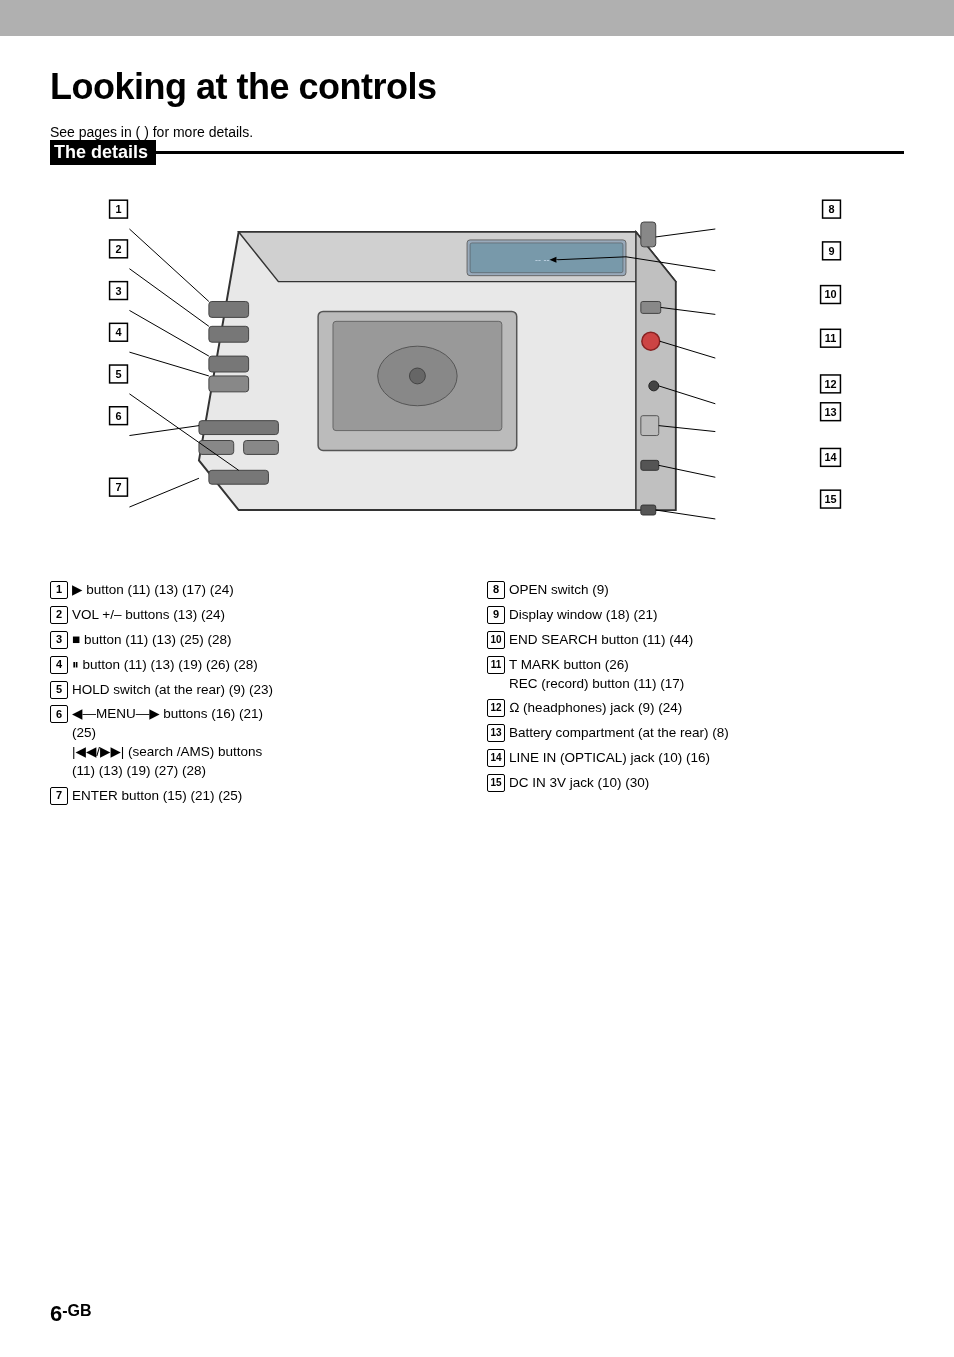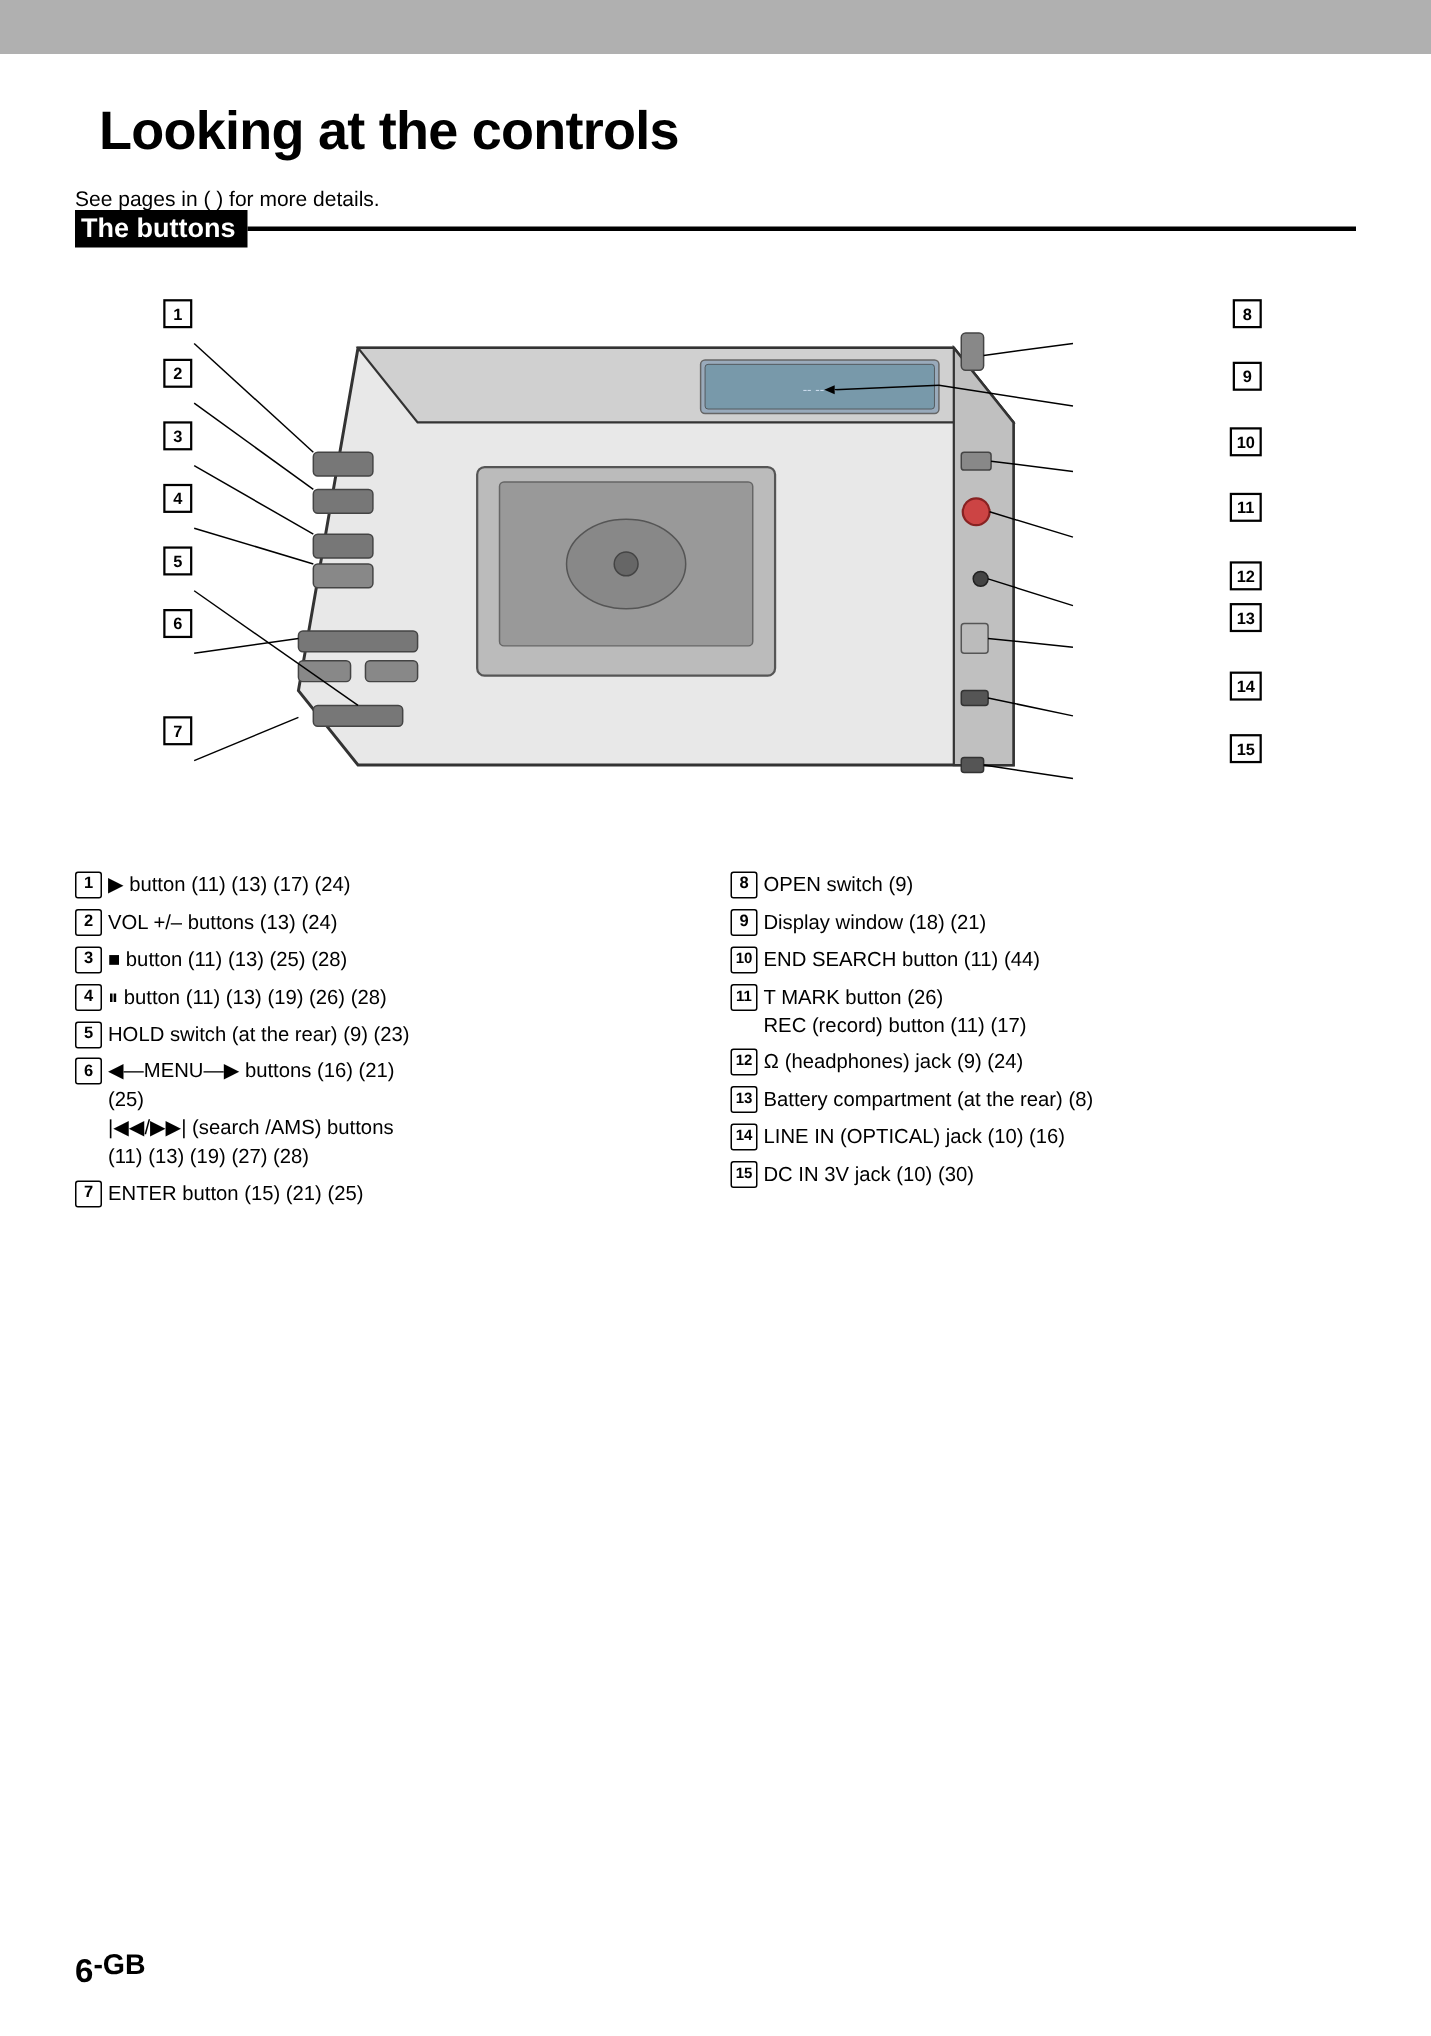--- a/index.html
+++ b/index.html
@@ -23,21 +23,20 @@
     .page-content {
       padding: 30px 50px 40px 50px;
     }
 
     .page-title {
       font-size: 36px;
       font-weight: bold;
       font-family: Arial, Helvetica, sans-serif;
       margin-bottom: 16px;
       letter-spacing: -0.5px;
-      margin-left: 16px;
     }
 
     .subtitle {
       font-size: 14px;
     }
 
     .section-header {
       display: flex;
       align-items: center;
       margin-bottom: 16px;
@@ -112,37 +111,37 @@
       left: 50px;
       font-size: 13px;
       font-weight: bold;
     }
 
     .footer-num {
       font-size: 22px;
       font-weight: bold;
     }
     .footer-sub {
-      font-size: 19px;
+      font-size: 16px;
       font-weight: bold;
       vertical-align: super;
     }
   </style>
 </head>
 <body>
 
 <div class="top-bar"></div>
 
 <div class="page-content">
 
   <h1 class="page-title">Looking at the controls</h1>
   <p class="subtitle">See pages in ( ) for more details.</p>
 
   <div class="section-header">
-    <span class="section-title">The buttons</span>
+    <span class="section-title">The details</span>
     <div class="section-line"></div>
   </div>
 
   <div class="diagram-area">
     <svg width="860" height="380" viewBox="0 0 860 380">
 
       <rect x="60" y="18" width="18" height="18" fill="white" stroke="black" stroke-width="1.5"></rect>
       <text x="69" y="31" text-anchor="middle" font-size="11" font-weight="bold" font-family="Arial">1</text>
 
       <rect x="60" y="58" width="18" height="18" fill="white" stroke="black" stroke-width="1.5"></rect>

